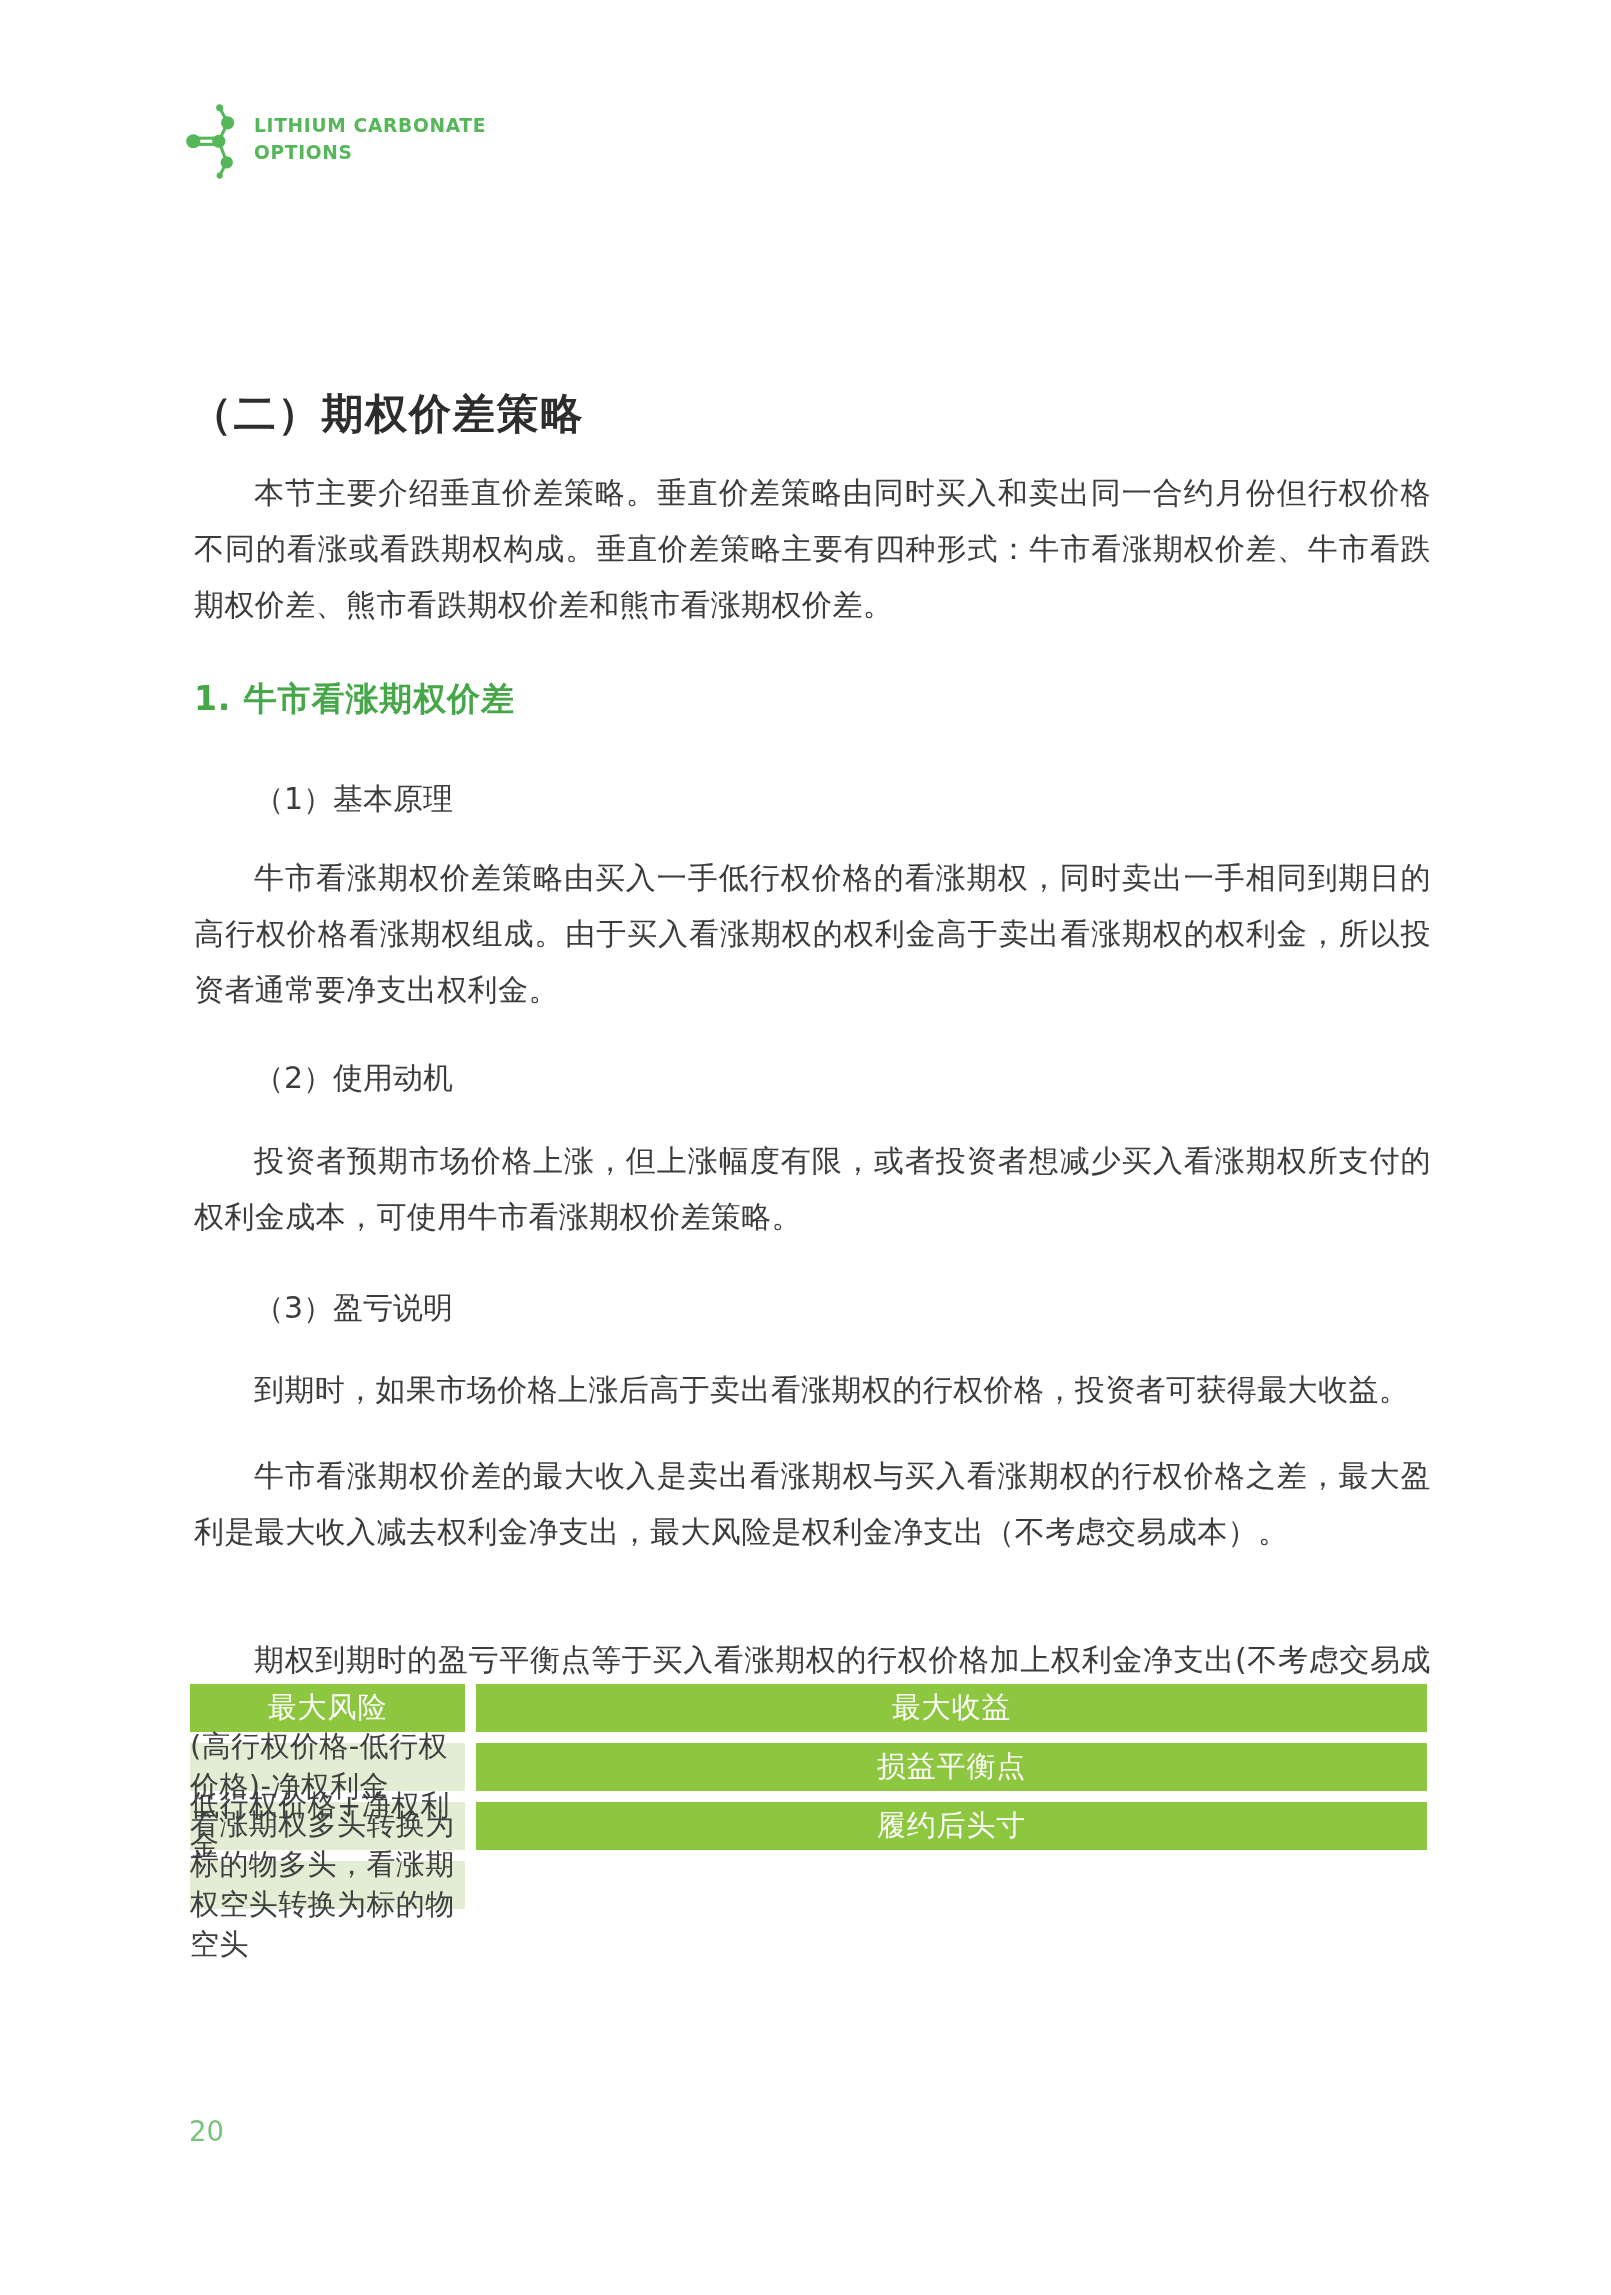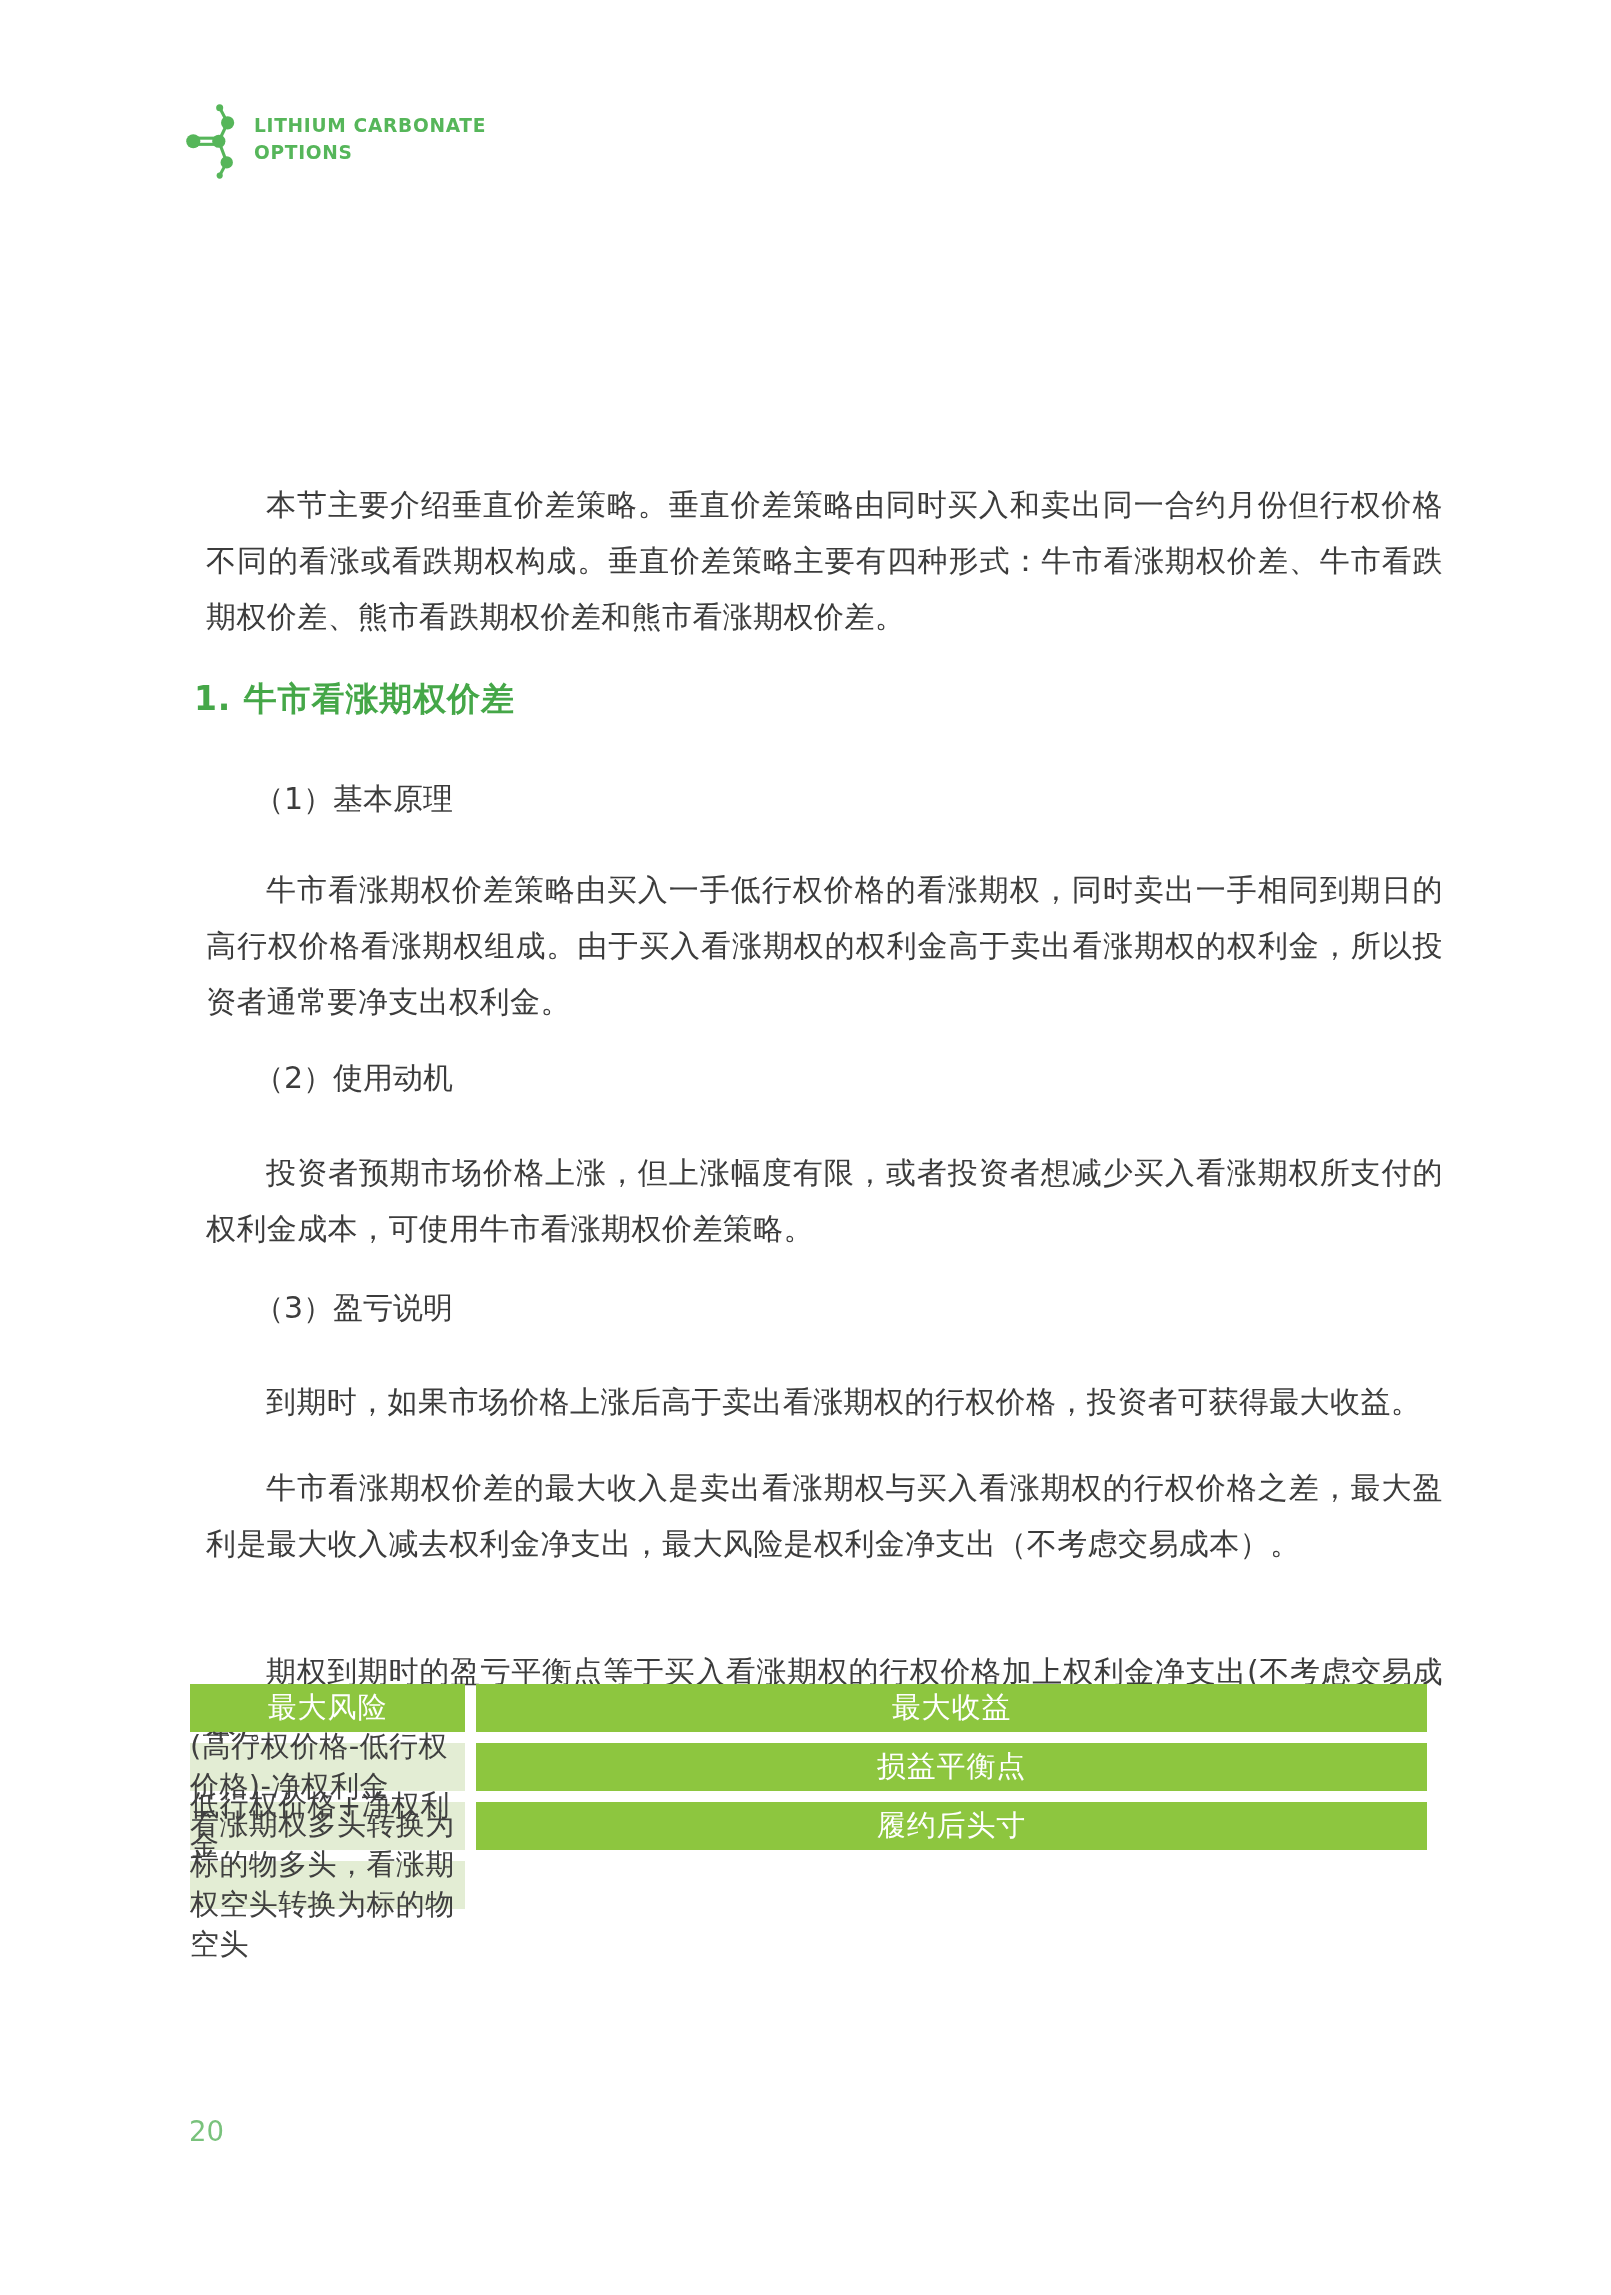--- a/index.html
+++ b/index.html
@@ -54,21 +54,21 @@
     color: var(--subheading-green, #45a748);
     letter-spacing: 0.9px;
     white-space: nowrap;
   }
 
   
   .body-text {
     position: absolute;
     left: 190px;
     width: 1237px;
-    margin: 16px;
+    margin: 4px;
     font-size: 30px;
     line-height: 56px;
     color: var(--body-text, #3c3c3c);
     text-align: justify;
     text-indent: 2em;
     letter-spacing: 0.4px;
   }
   .section-label {
     position: absolute;
     left: 190px;
@@ -153,20 +153,21 @@
           <circle cx="45" cy="87" r="3.5"></circle>
         </g>
       </svg>
     </span>
     <span class="logo-text">
       <div>LITHIUM CARBONATE</div>
       <div>OPTIONS</div>
     </span>
   </div>
 
+  <h1 class="title">（二）期权价差策略</h1>
 
   <p class="body-text" id="intro">本节主要介绍垂直价差策略。垂直价差策略由同时买入和卖出同一合约月份但行权价格不同的看涨或看跌期权构成。垂直价差策略主要有四种形式：牛市看涨期权价差、牛市看跌期权价差、熊市看跌期权价差和熊市看涨期权价差。</p>
 
   <h2 class="subheading">1. 牛市看涨期权价差</h2>
 
   <p class="section-label" id="label-1">（1）基本原理</p>
   <p class="body-text" id="para-1">牛市看涨期权价差策略由买入一手低行权价格的看涨期权，同时卖出一手相同到期日的高行权价格看涨期权组成。由于买入看涨期权的权利金高于卖出看涨期权的权利金，所以投资者通常要净支出权利金。</p>
 
   <p class="section-label" id="label-2">（2）使用动机</p>
   <p class="body-text" id="para-2">投资者预期市场价格上涨，但上涨幅度有限，或者投资者想减少买入看涨期权所支付的权利金成本，可使用牛市看涨期权价差策略。</p>

